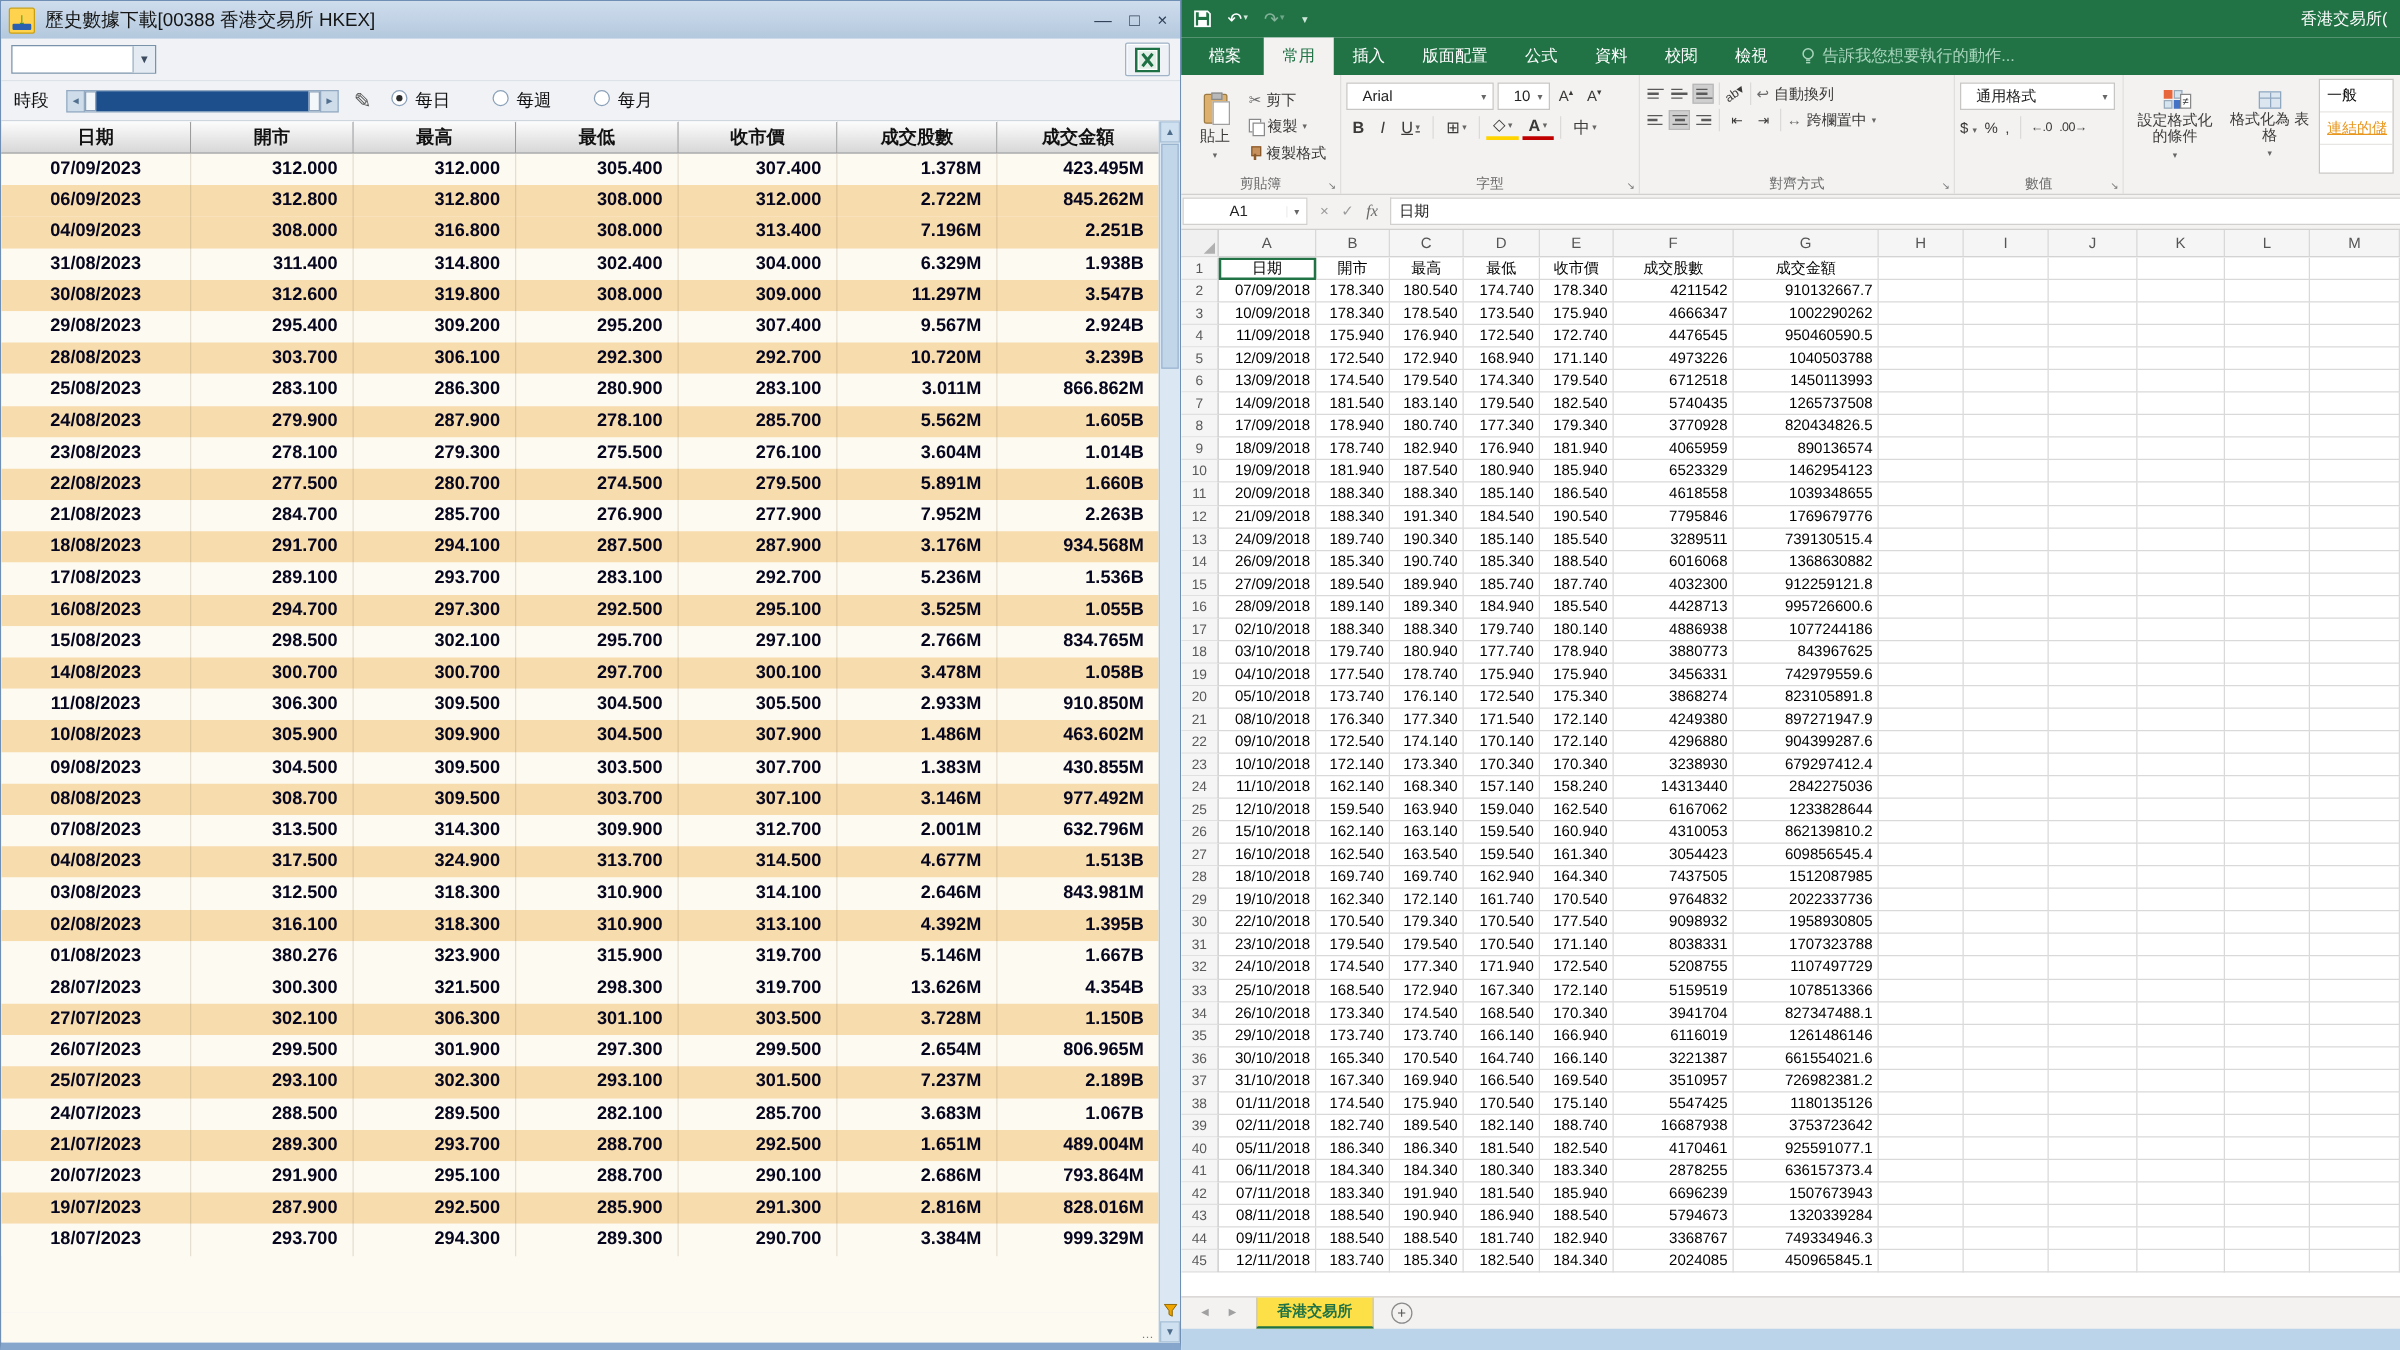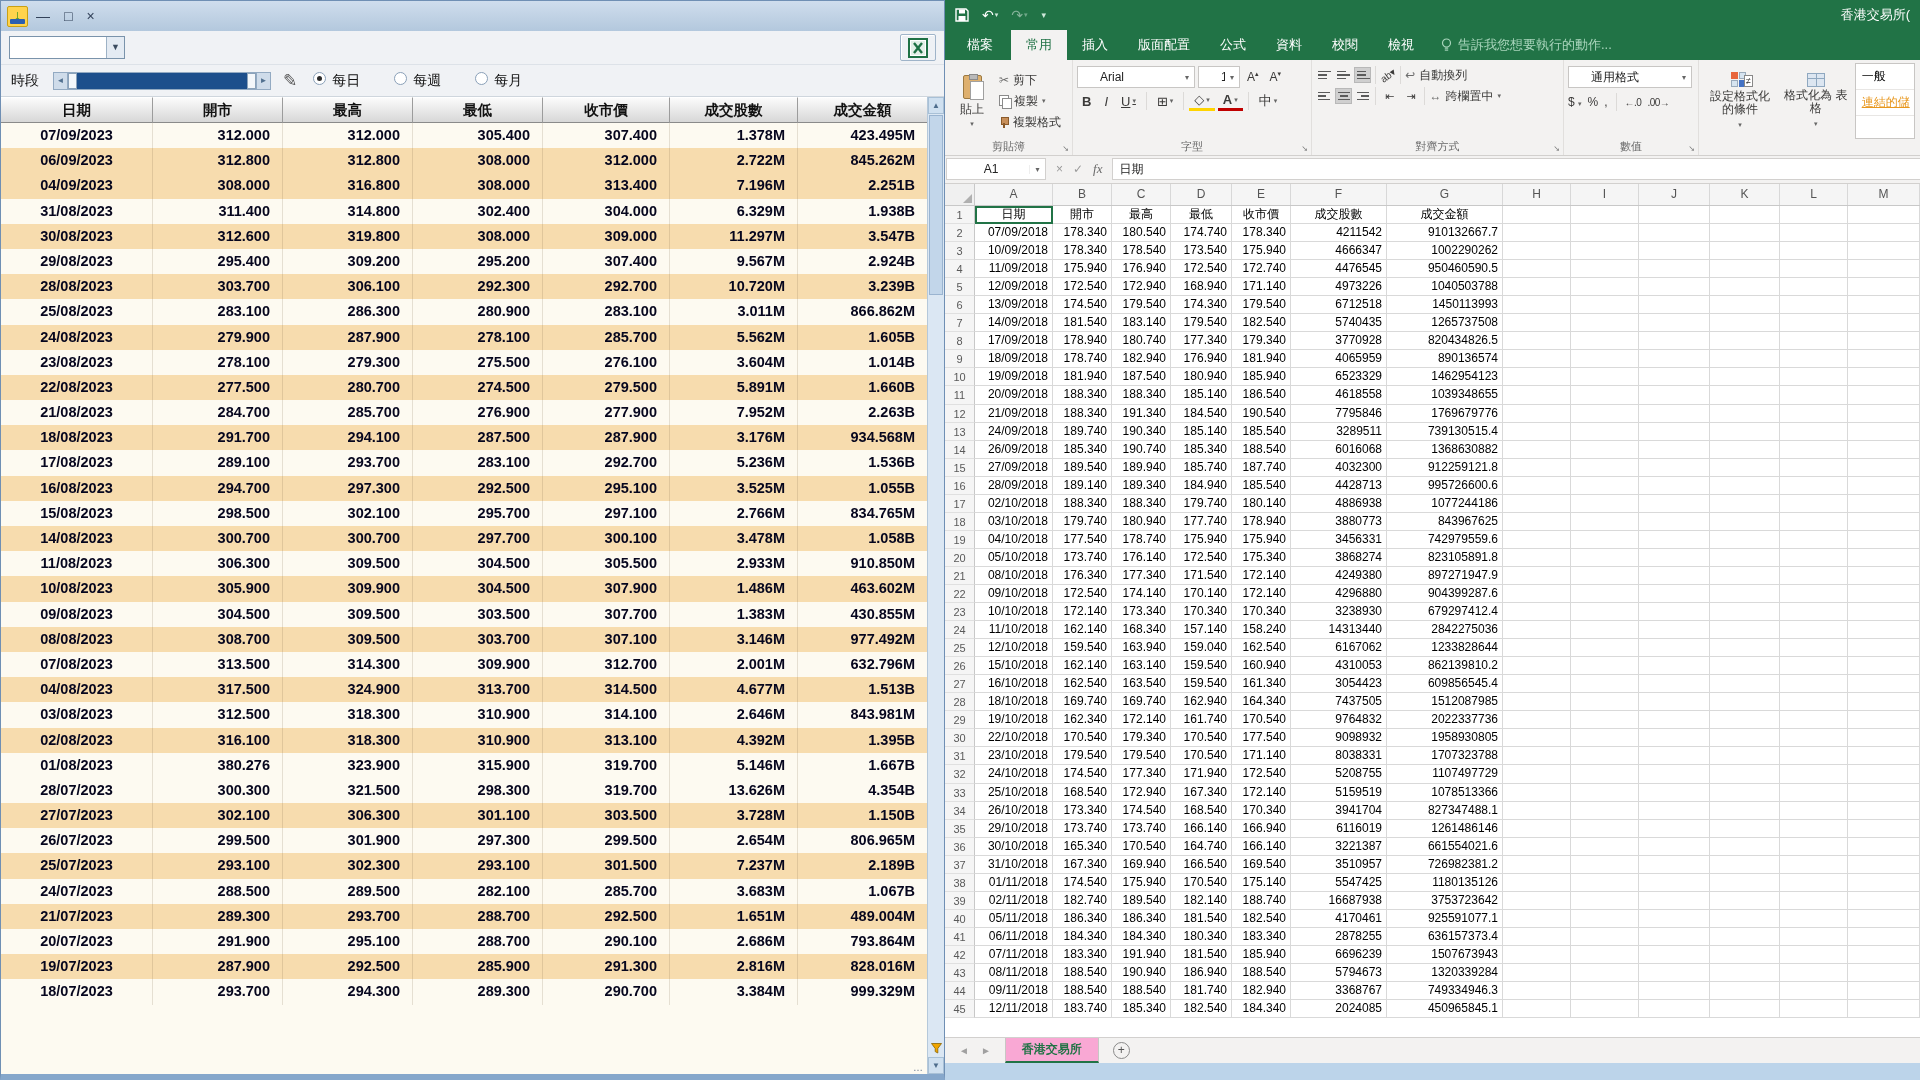--- a/index.html
+++ b/index.html
@@ -94,21 +94,21 @@
   .ic { color:#6c6c6c; font-size:12px; }
   .icon-copy { width:11px; height:12px; position:relative; }
   .icon-copy::before,.icon-copy::after { content:""; position:absolute; width:8px; height:9px; background:#fff; border:1px solid #8a8a8a; }
   .icon-copy::before { left:0; top:0; } .icon-copy::after { left:3px; top:3px; }
   .icon-brush { width:10px; height:11px; position:relative; }
   .icon-brush::before { content:""; position:absolute; left:2px; top:0; width:6px; height:6px; background:#c78f5a; border:1px solid #8a5a2a; }
   .icon-brush::after { content:""; position:absolute; left:4px; top:6px; width:2px; height:5px; background:#8a5a2a; }
   .g-font { width:239px; }
   .frow { display:flex; align-items:center; gap:3px; margin-top:3px; }
   .combo { background:#fff; border:1px solid #c8c6c4; display:flex; align-items:center; height:22px; }
-  .combo .cval { flex:1; font-size:12px; padding-left:22px; color:#222; white-space:nowrap; overflow:hidden; }
+  .combo .cval { flex:1; font-size:12px; padding-left:12px; color:#222; white-space:nowrap; overflow:hidden; }
   .combo .carr { width:14px; font-size:8px; color:#666; text-align:center; }
   .font-name { width:118px; } .font-size { width:42px; }
   .abtn { font-size:12px; color:#3b3a39; padding:1px 4px; display:flex; align-items:flex-start; }
   .abtn sup { font-size:7px; }
   .fbtn { font-size:13px; color:#3b3a39; padding:1px 5px; display:flex; align-items:center; }
   .fbtn .da { font-size:7px; color:#666; margin-left:2px; }
   .ubar { border-bottom:3px solid #c00000; }
   .ybar { border-bottom:3px solid #ffd400; }
   .sep-v { width:1px; height:18px; background:#dcdad8; margin:0 2px; }
   .g-align { width:252px; }
@@ -162,37 +162,38 @@
                font-size:11px; color:#595959; text-align:center; line-height:18px; }
   .xc { border-right:1px solid #d9d9d9; border-bottom:1px solid #d9d9d9; font-size:12px; color:#000;
         text-align:right; padding-right:4px; line-height:17px; overflow:hidden; white-space:nowrap; }
   .xc.hdr { text-align:center; padding-right:0; }
   .xc.sel { outline:2px solid #217346; outline-offset:-2px; }
   .w-a{width:78px} .w-b{width:59px} .w-c{width:59px} .w-d{width:61px} .w-e{width:59px} .w-f{width:96px} .w-g{width:116px}
   .w-h{width:68px} .w-i{width:68px} .w-j{width:71px} .w-k{width:70px} .w-l{width:68px} .w-m{width:72px}
 
   .xl-sheetbar { height:26px; flex:none; background:#f3f2f1; border-top:1px solid #d2d0ce; display:flex; align-items:stretch; }
   .nav-arrows { display:flex; align-items:center; gap:12px; padding:0 14px; color:#a0a0a0; font-size:10px; }
-  .sheet-tab { background:#f9a8d4; border-left:1px solid #c8c6c4; border-right:1px solid #c8c6c4; border-bottom:2px solid #217346;
+  .sheet-tab { background:#fde047; border-left:1px solid #c8c6c4; border-right:1px solid #c8c6c4; border-bottom:2px solid #217346;
                color:#217346; font-weight:bold; font-size:12px; display:flex; align-items:center; padding:0 16px; }
   .newsheet { width:17px; height:17px; border:1px solid #8a8a8a; border-radius:50%; color:#555; font-size:12px;
               line-height:15px; text-align:center; align-self:center; margin-left:14px; }
   .xl-statusbar { height:18px; flex:none; background:#f3f2f1; border-top:1px solid #e1dfdd; font-size:11px; color:#444;
                   display:flex; align-items:center; padding-left:8px; }
   .xl-bottomstrip { height:17px; flex:none; background:#bcd4ea; }
 </style>
 </head>
 <body>
 
 <div class="lw">
   <div class="lw-titlebar">
     <div class="lw-appicon">
         <span class="arr">↓</span>
         <span class="tray"></span>
       </div>
+    <div class="lw-title">歷史數據下載[00388 香港交易所 HKEX]</div>
     <div class="lw-ctrls">
       <span>—</span>
       <span>□</span>
       <span>×</span>
     </div>
   </div>
 
   <div class="lw-tb1">
     <div class="lw-combo">
       <div class="val"></div>

